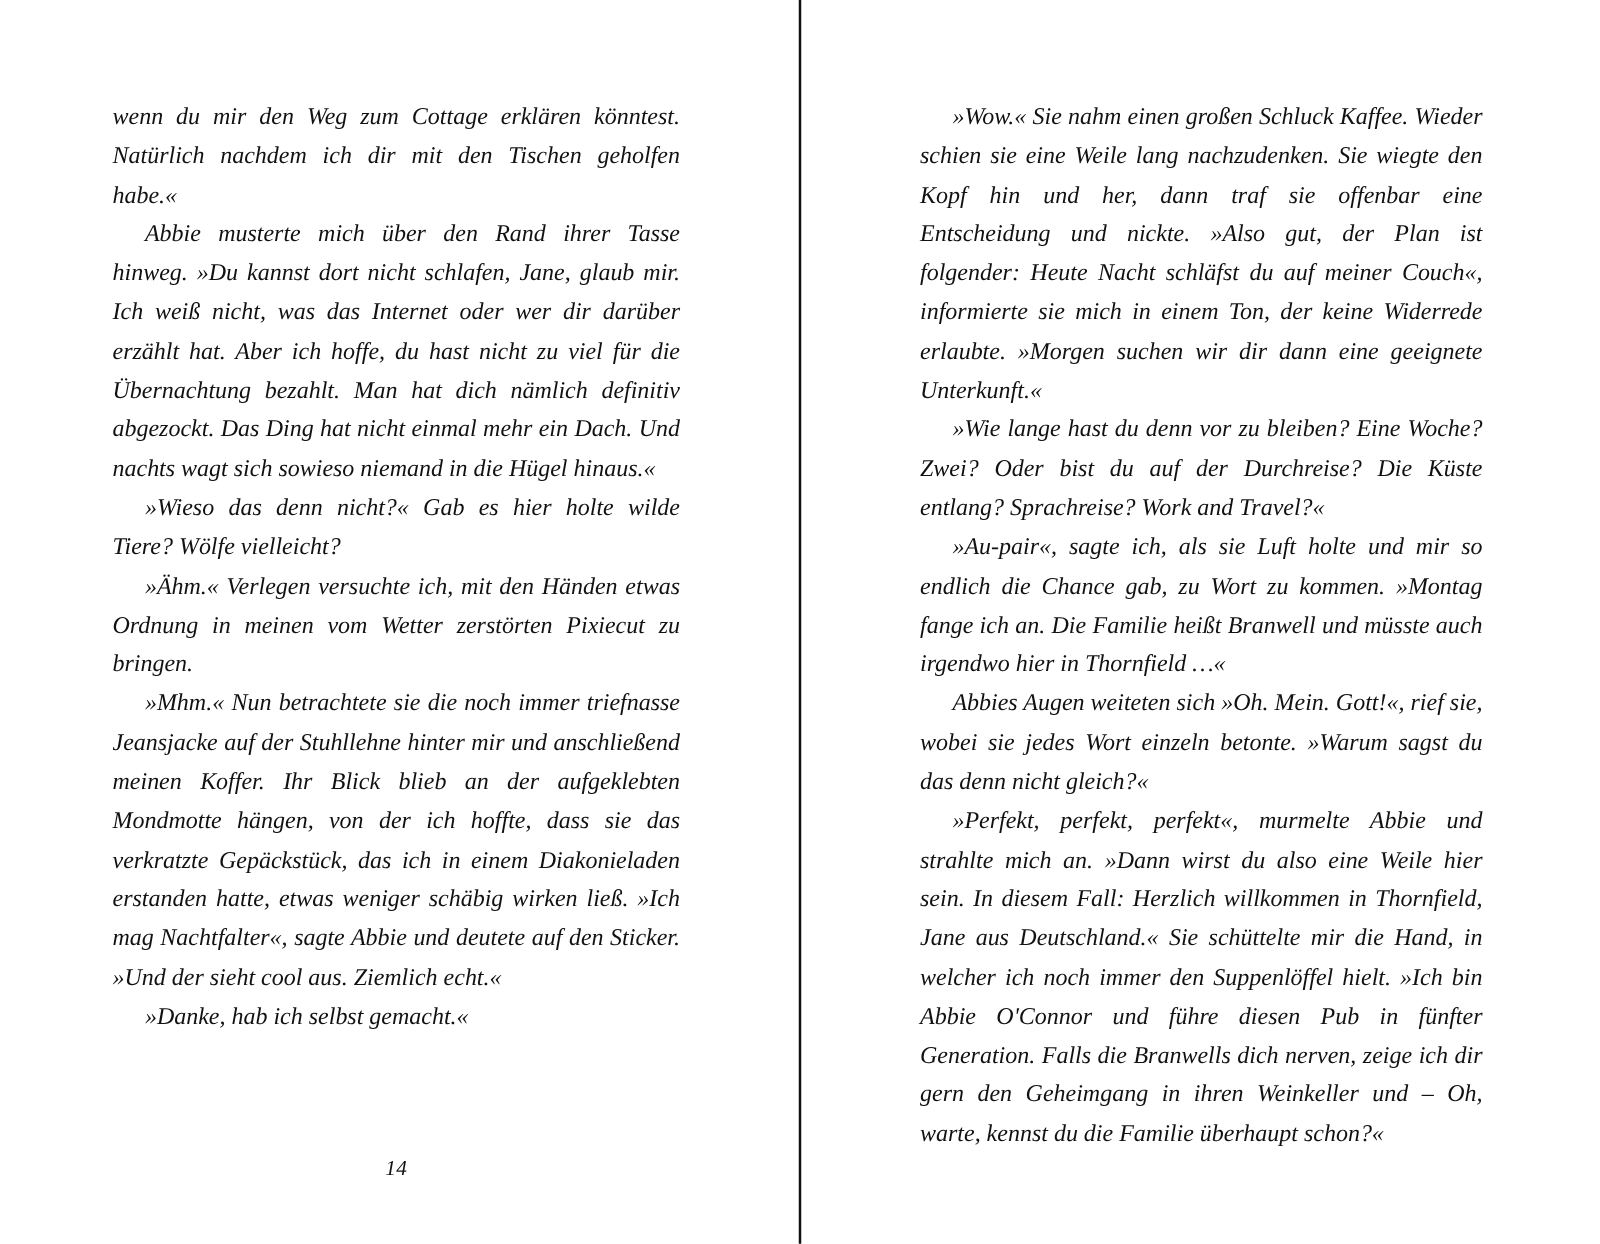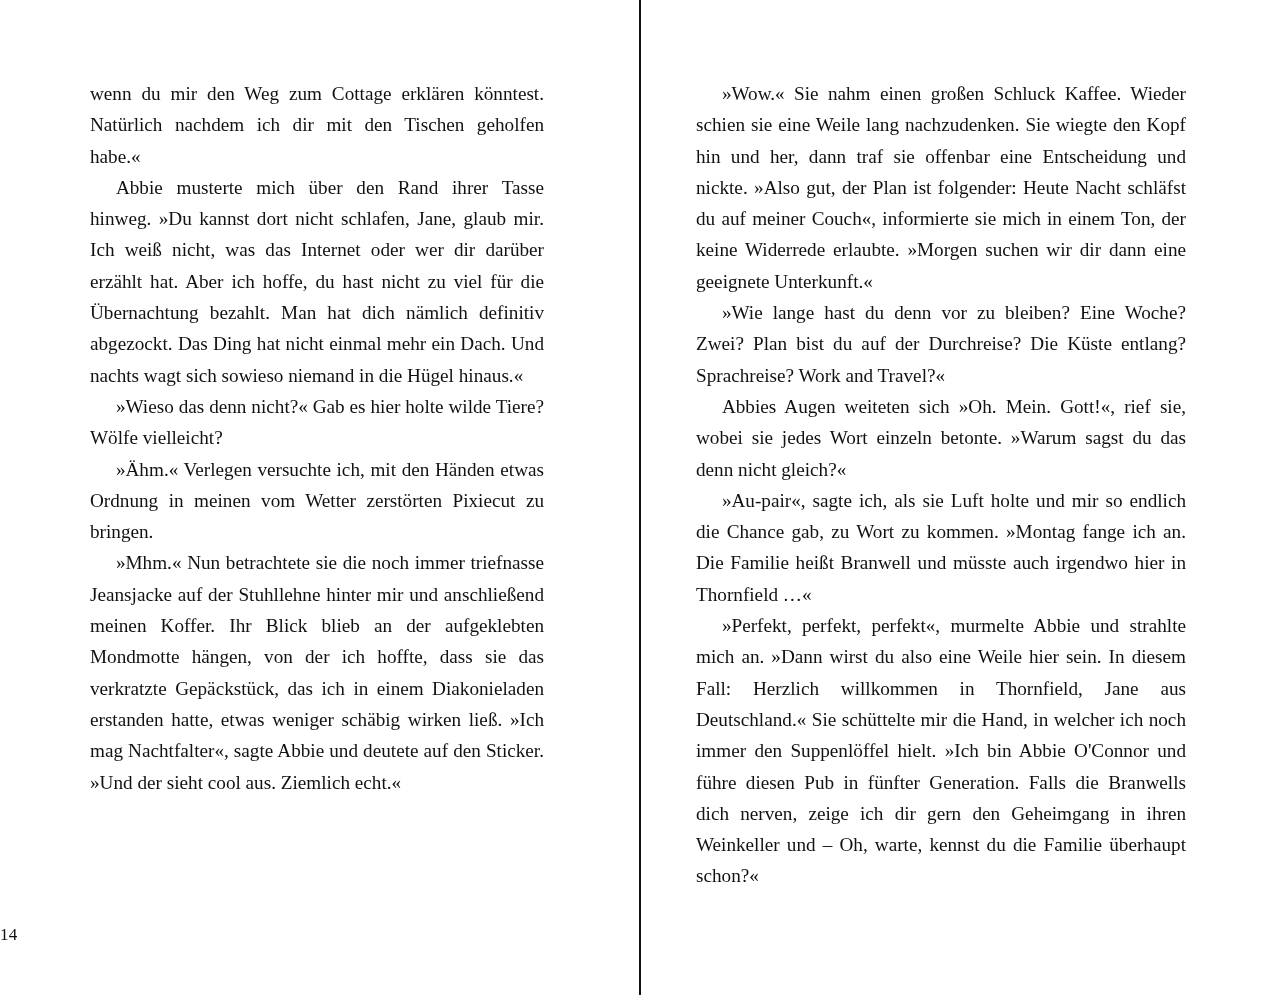--- a/index.html
+++ b/index.html
@@ -13,89 +13,91 @@
     font-family: "Liberation Serif", serif;
     color: #111111;
     overflow: hidden;
   }
   .book-spread {
     position: relative;
     width: 1280px;
     height: 995px;
     display: flex;
     box-sizing: border-box;
+    font-style: italic;
   }
   .gutter {
     position: absolute;
     top: 0;
     bottom: 0;
     left: 639px;
     width: 2px;
     background: #111111;
   }
   .page {
     position: relative;
     width: 640px;
     height: 995px;
     box-sizing: border-box;
   }
   .page-left {
     padding: 78px 96px 0 90px;
   }
   .page-right {
-    padding: 78px 94px 0 56px;
+    padding: 78px 94px 0 96px;
   }
   .text-block {
     font-size: 19.2px;
     line-height: 31.3px;
     text-align: justify;
     text-justify: inter-word;
     hyphens: manual;
   }
   .text-block p {
     margin: 0;
     text-indent: 1.35em;
   }
   .text-block p.noindent {
     text-indent: 0;
   }
   .folio {
     position: absolute;
     bottom: 50px;
     left: 0;
     right: 0;
-    text-align: left;
+    text-align: center;
     font-size: 17px;
     line-height: 20px;
     letter-spacing: 0.02em;
   }
   .page-left .folio { padding-right: 6px; }
   .page-right .folio { padding-left: 4px; }
 </style>
 </head>
 <body>
 
 <div class="book-spread">
 
   <div class="page page-left">
     <div class="text-block">
       <p class="noindent">wenn du mir den Weg zum Cottage erklären könntest. Natürlich nachdem ich dir mit den Tischen geholfen habe.«</p>
       <p>Abbie musterte mich über den Rand ihrer Tasse hinweg. »Du kannst dort nicht schlafen, Jane, glaub mir. Ich weiß nicht, was das Internet oder wer dir darüber erzählt hat. Aber ich hoffe, du hast nicht zu viel für die Übernachtung bezahlt. Man hat dich nämlich definitiv abgezockt. Das Ding hat nicht einmal mehr ein Dach. Und nachts wagt sich sowieso niemand in die Hügel hinaus.«</p>
       <p>»Wieso das denn nicht?« Gab es hier holte wilde Tiere? Wölfe vielleicht?</p>
       <p>»Ähm.« Verlegen versuchte ich, mit den Händen etwas Ordnung in meinen vom Wetter zerstörten Pixiecut zu bringen.</p>
       <p>»Mhm.« Nun betrachtete sie die noch immer triefnasse Jeansjacke auf der Stuhllehne hinter mir und anschließend meinen Koffer. Ihr Blick blieb an der aufgeklebten Mondmotte hängen, von der ich hoffte, dass sie das verkratzte Gepäckstück, das ich in einem Diakonieladen erstanden hatte, etwas weniger schäbig wirken ließ. »Ich mag Nachtfalter«, sagte Abbie und deutete auf den Sticker. »Und der sieht cool aus. Ziemlich echt.«</p>
+      <p>»Danke, hab ich selbst gemacht.«</p>
     </div>
     <div class="folio">14</div>
   </div>
 
   <div class="gutter"></div>
 
   <div class="page page-right">
     <div class="text-block">
       <p>»Wow.« Sie nahm einen großen Schluck Kaffee. Wieder schien sie eine Weile lang nachzudenken. Sie wiegte den Kopf hin und her, dann traf sie offenbar eine Entscheidung und nickte. »Also gut, der Plan ist folgender: Heute Nacht schläfst du auf meiner Couch«, informierte sie mich in einem Ton, der keine Widerrede erlaubte. »Morgen suchen wir dir dann eine geeignete Unterkunft.«</p>
-      <p>»Wie lange hast du denn vor zu bleiben? Eine Woche? Zwei? Plan bist du auf der Durchreise? Die Küste entlang? Sprachreise? Work and Travel?«</p>
+      <p>»Wie lange hast du denn vor zu bleiben? Eine Woche? Zwei? Oder bist du auf der Durchreise? Die Küste entlang? Sprachreise? Work and Travel?«</p>
+      <p>»Au-pair«, sagte ich, als sie Luft holte und mir so endlich die Chance gab, zu Wort zu kommen. »Montag fange ich an. Die Familie heißt Branwell und müsste auch irgendwo hier in Thornfield …«</p>
       <p>Abbies Augen weiteten sich »Oh. Mein. Gott!«, rief sie, wobei sie jedes Wort einzeln betonte. »Warum sagst du das denn nicht gleich?«</p>
-      <p>»Au-pair«, sagte ich, als sie Luft holte und mir so endlich die Chance gab, zu Wort zu kommen. »Montag fange ich an. Die Familie heißt Branwell und müsste auch irgendwo hier in Thornfield …«</p>
       <p>»Perfekt, perfekt, perfekt«, murmelte Abbie und strahlte mich an. »Dann wirst du also eine Weile hier sein. In diesem Fall: Herzlich willkommen in Thornfield, Jane aus Deutschland.« Sie schüttelte mir die Hand, in welcher ich noch immer den Suppenlöffel hielt. »Ich bin Abbie O'Connor und führe diesen Pub in fünfter Generation. Falls die Branwells dich nerven, zeige ich dir gern den Geheimgang in ihren Weinkeller und – Oh, warte, kennst du die Familie überhaupt schon?«</p>
     </div>
   </div>
 
 </div>
 
 </body></html>

